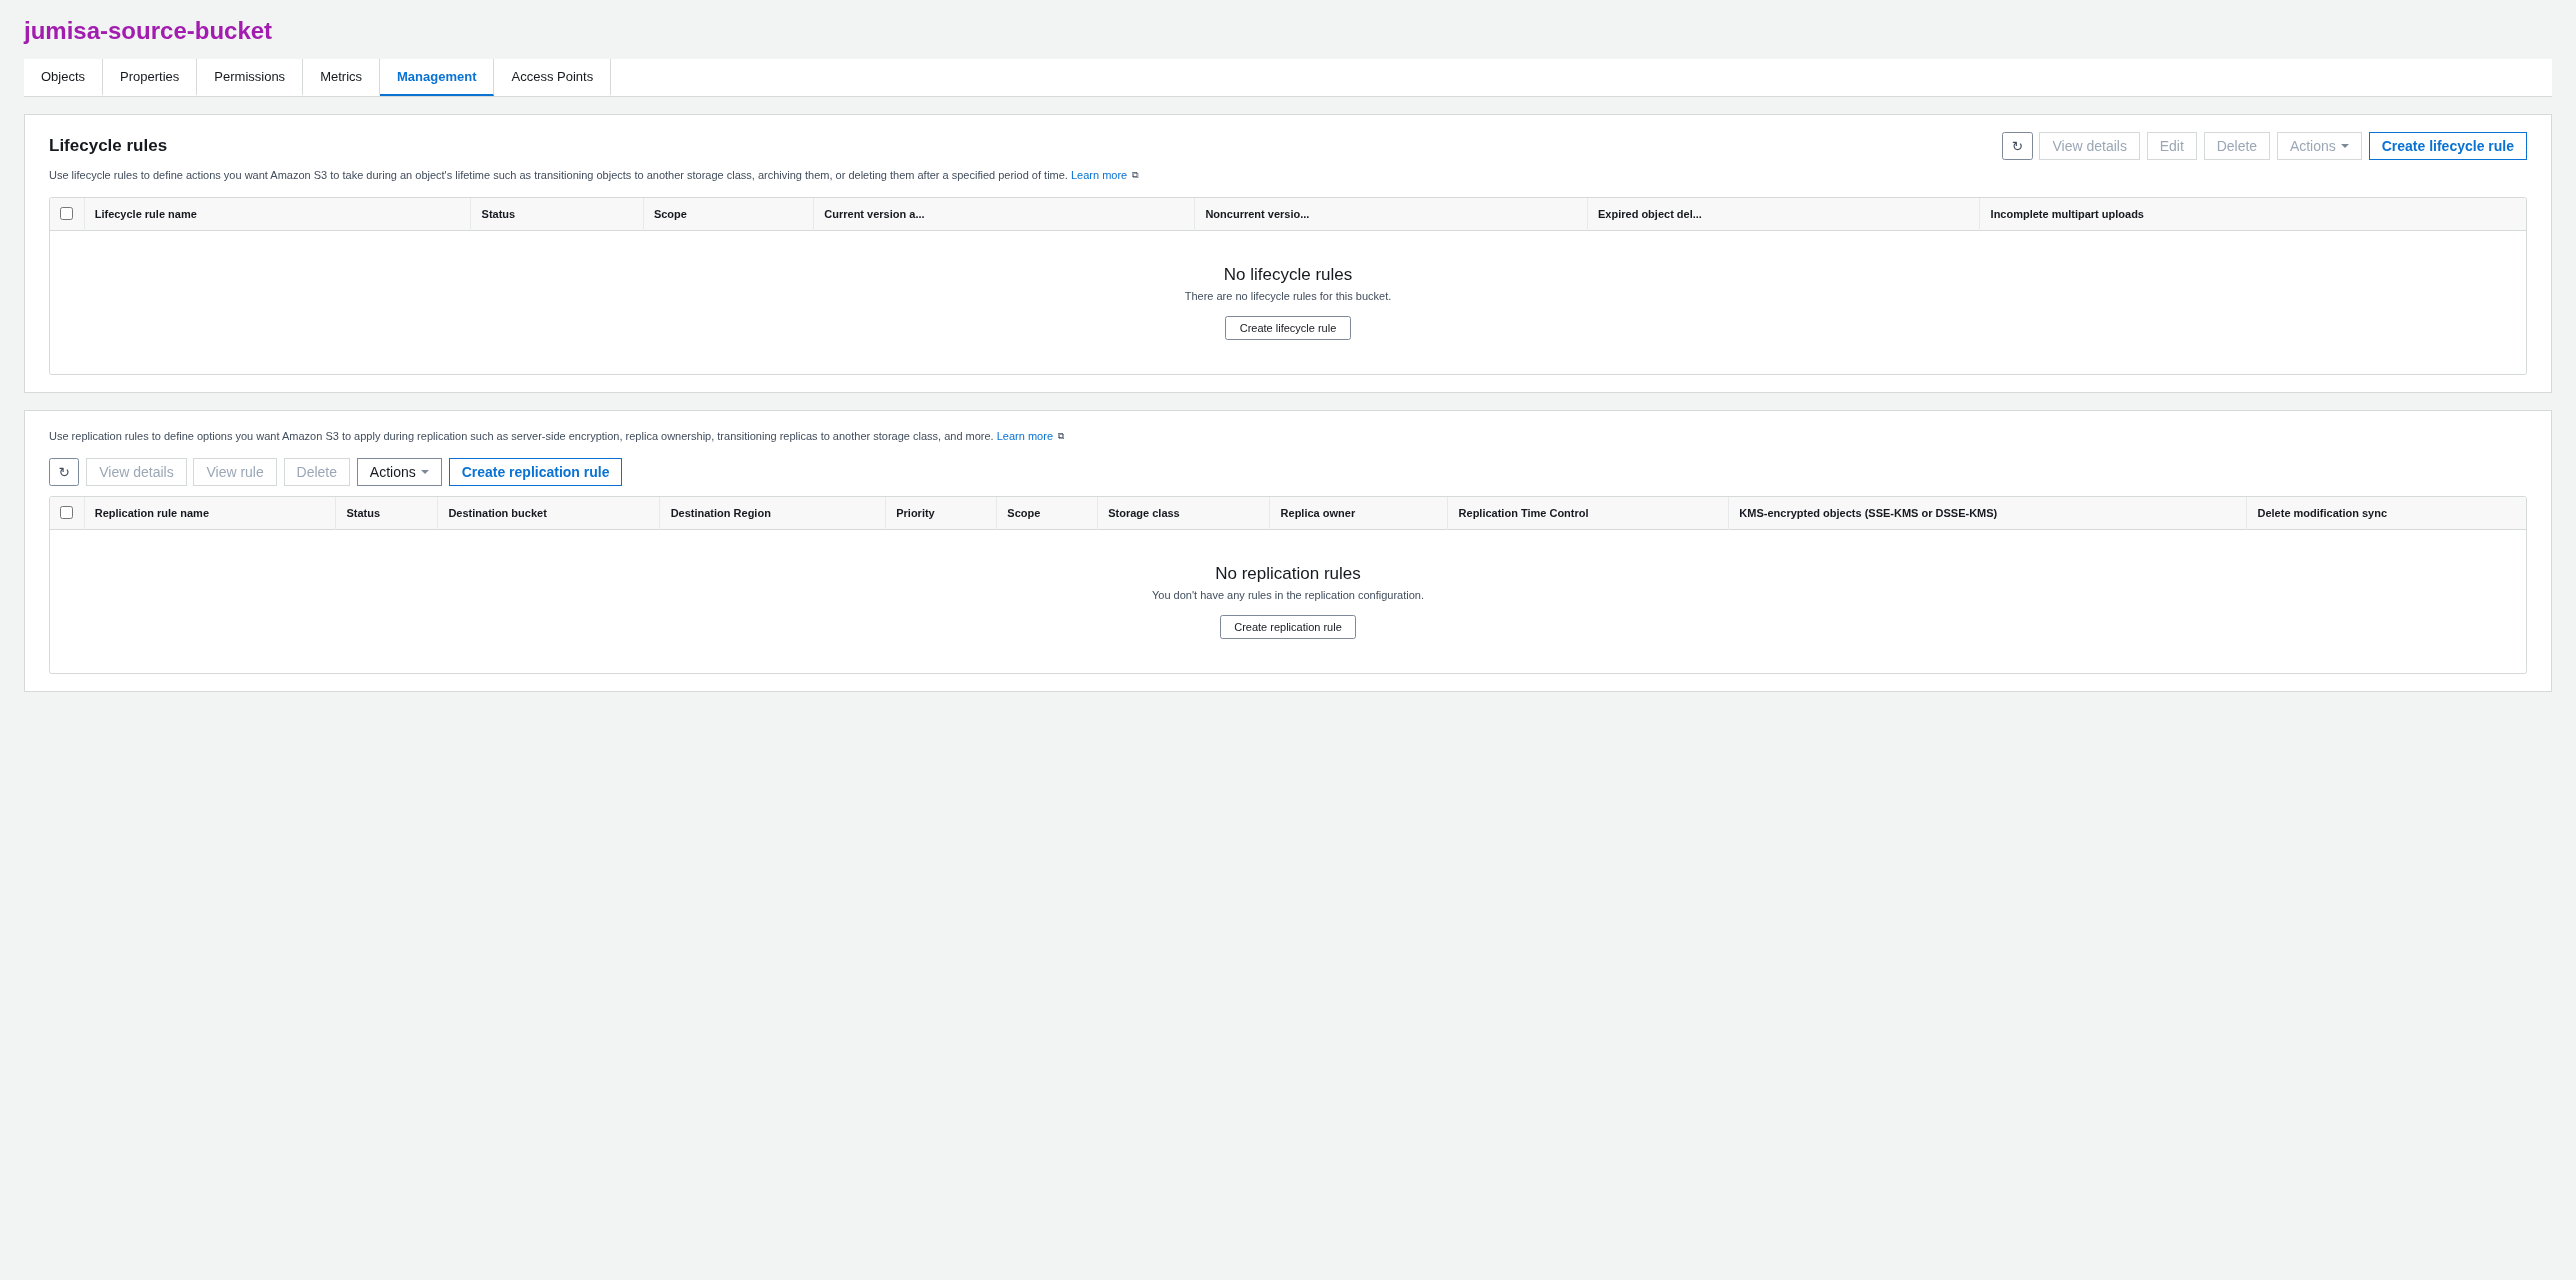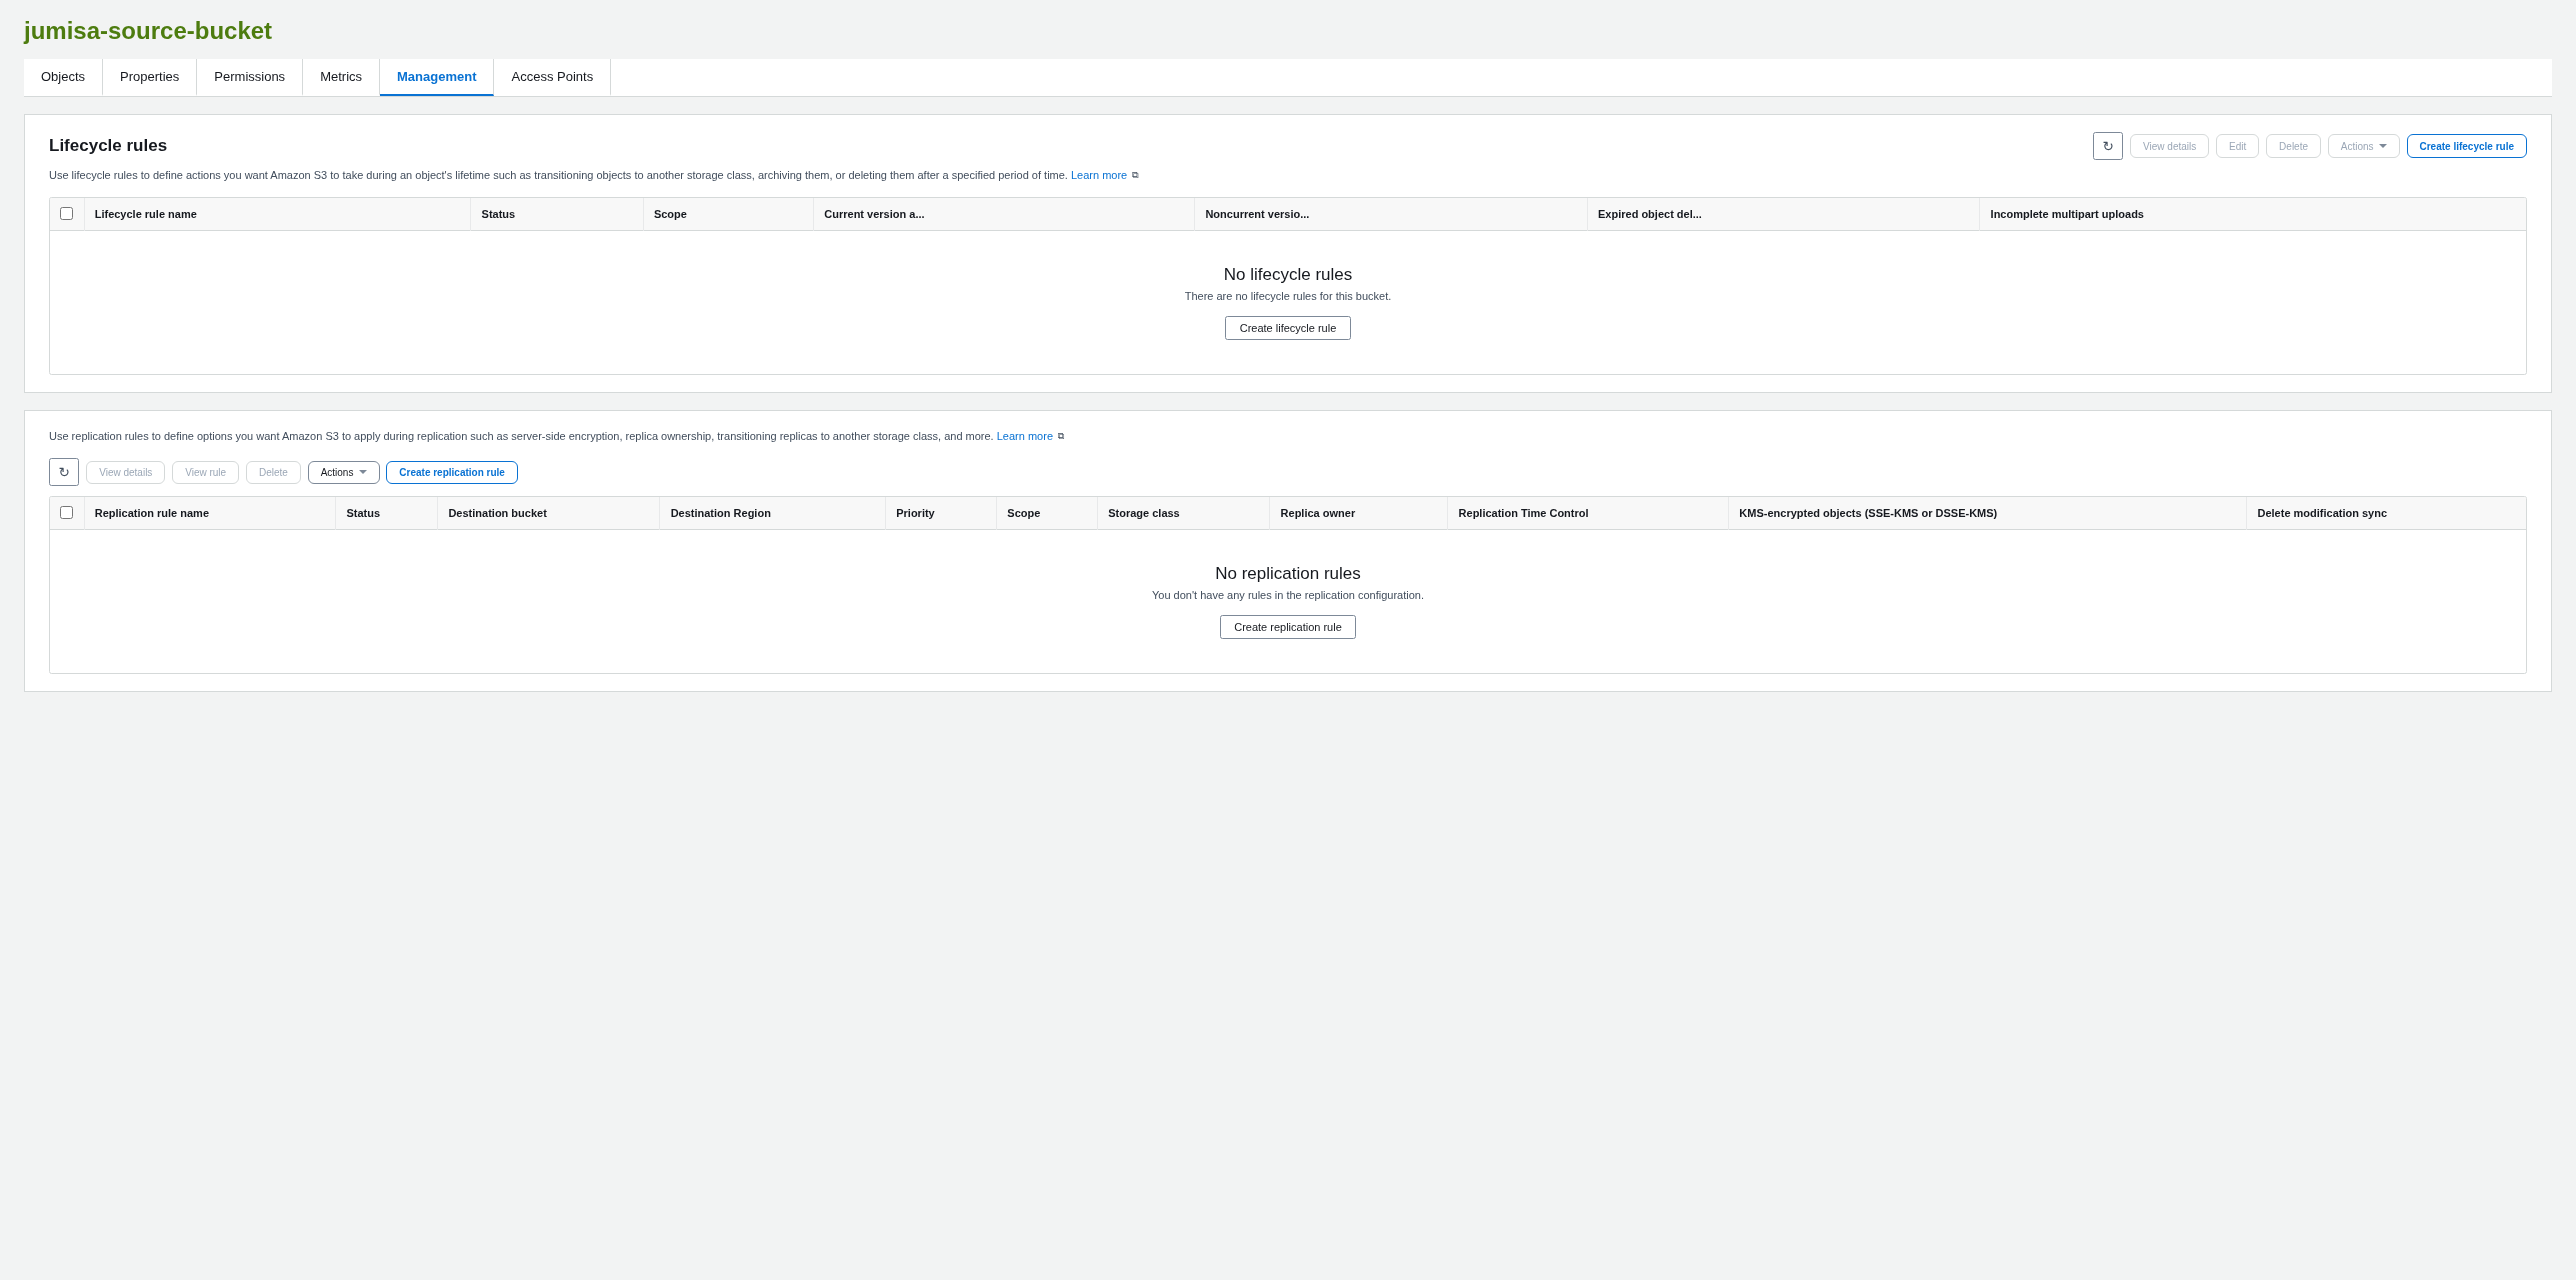--- a/index.html
+++ b/index.html
@@ -10,21 +10,21 @@
       font-size: 12px;
     }
     .page-container {
       padding: 17px 24px;
       max-width: 100%;
     }
     .bucket-title {
       font-size: 24px;
       font-weight: 700;
       margin-bottom: 13.6px;
-      color: #4d7c0f;
+      color: #a21caf;
     }
     
     .tabs-container {
       display: flex;
       border-bottom: 0.8px solid #d5d9d9;
       margin-bottom: 0;
       background: #fff;
     }
     .tab {
       padding: 10.2px 17px;
@@ -76,24 +76,24 @@
     }
 
     
     .toolbar {
       display: flex;
       align-items: center;
       gap: 6.8px;
     }
     .btn {
       padding: 5.1px 12px;
-      font-size: 10px;
+      font-size: 14px;
       border: 0.8px solid #7d8998;
       background: #fff;
-      border-radius: 6px;
+      border-radius: 0;
       cursor: pointer;
       color: #16191f;
       white-space: nowrap;
     }
     .btn.disabled {
       color: #9ba7b6;
       cursor: not-allowed;
       border-color: #d5d9d9;
     }
     .btn.primary {

